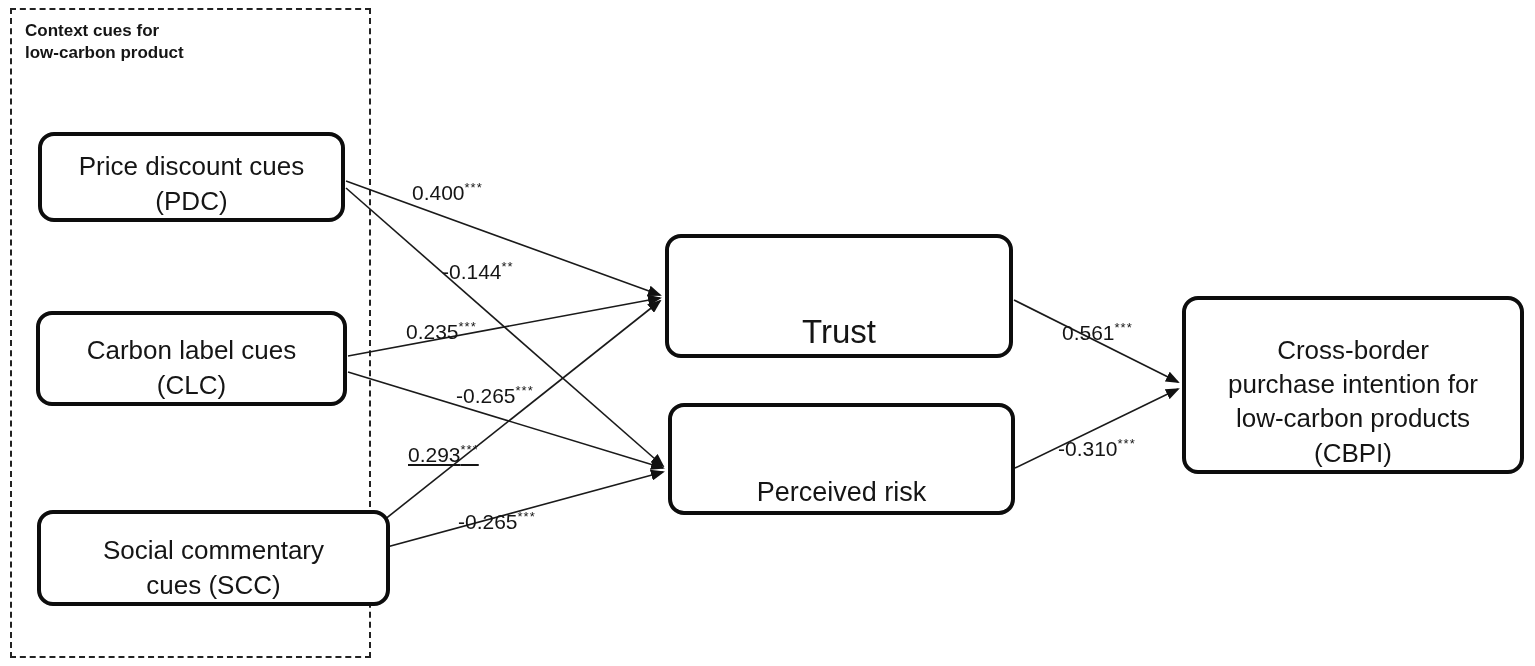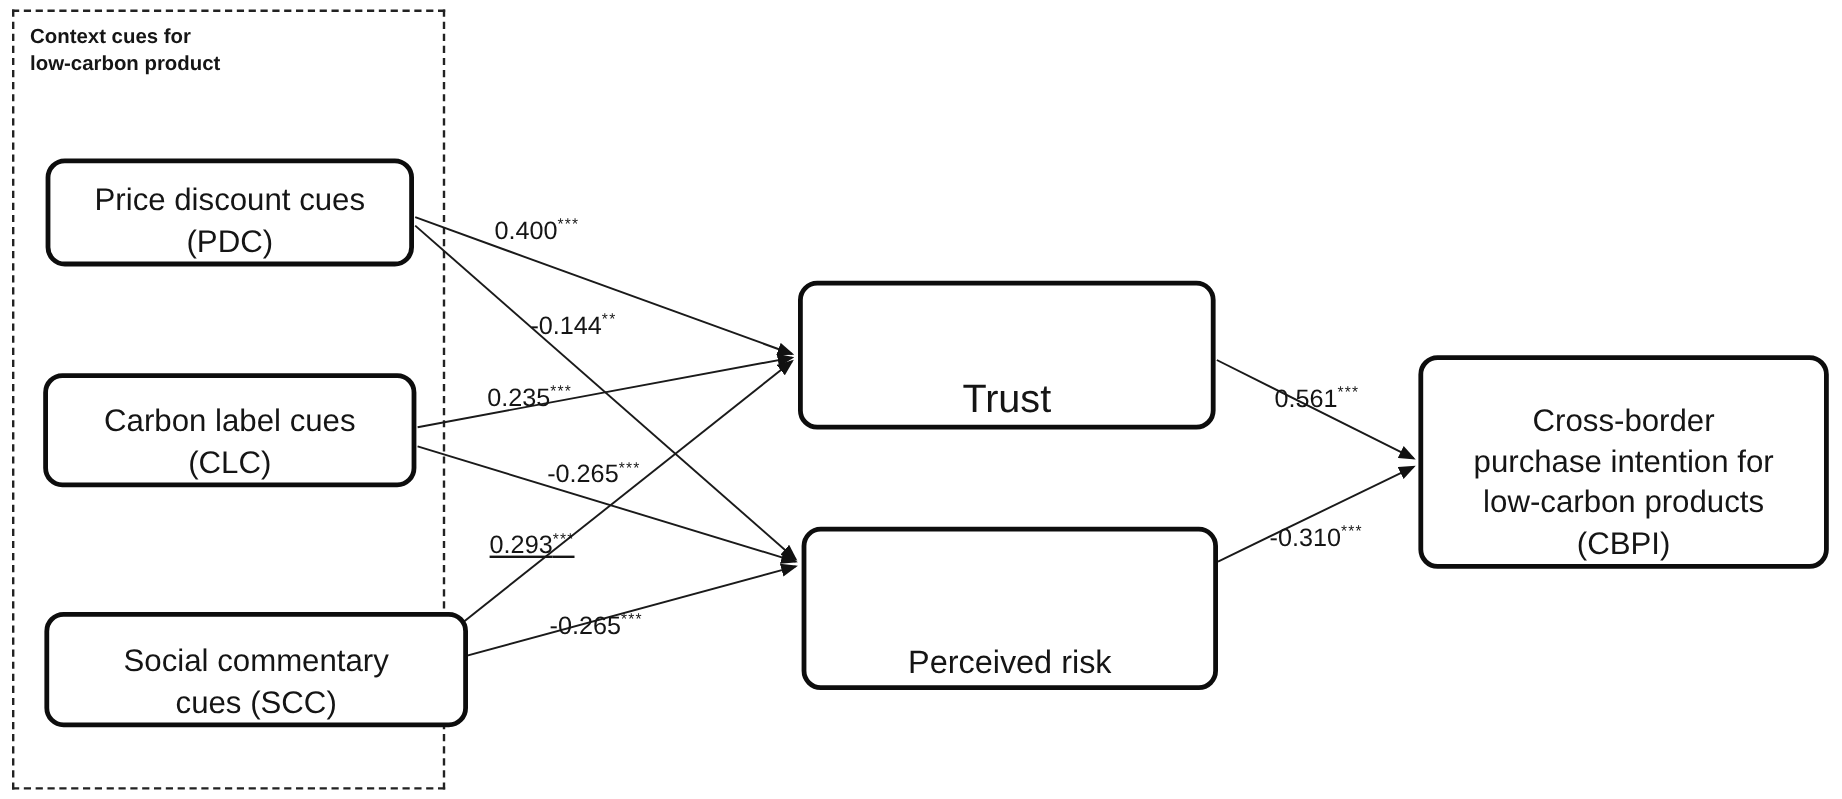--- a/index.html
+++ b/index.html
@@ -24,21 +24,21 @@
     position:absolute;box-sizing:border-box;background:#fff;
     border:4px solid #0d0d0d;border-radius:16px;
     display:flex;align-items:flex-end;justify-content:center;text-align:center;z-index:2;
   }
   .node-label{white-space:pre-line;line-height:1.32;}
   .b{font-weight:normal;}
   .node-pdc{left:38px;top:132px;width:307px;height:90px;font-size:26px;}
   .node-clc{left:36px;top:311px;width:311px;height:95px;font-size:26px;}
   .node-scc{left:37px;top:510px;width:353px;height:96px;font-size:26px;}
   .node-trust{left:665px;top:234px;width:348px;height:124px;font-size:33px;}
-  .node-risk{left:668px;top:403px;width:347px;height:136px;font-size:27px;margin-top:36px;}
+  .node-risk{left:668px;top:403px;width:347px;height:112px;font-size:27px;}
   .node-cbpi{left:1182px;top:296px;width:342px;height:178px;font-size:26px;}
   
   .labels-layer{position:absolute;left:0;top:0;width:1535px;height:666px;z-index:3;pointer-events:none;}
   .coef-label{position:absolute;font-size:21px;color:#151515;white-space:nowrap;}
   .coef-label sup{font-size:13px;line-height:0;letter-spacing:1px;}
 </style>
 </head>
 <body>
 
 <div class="stage">

